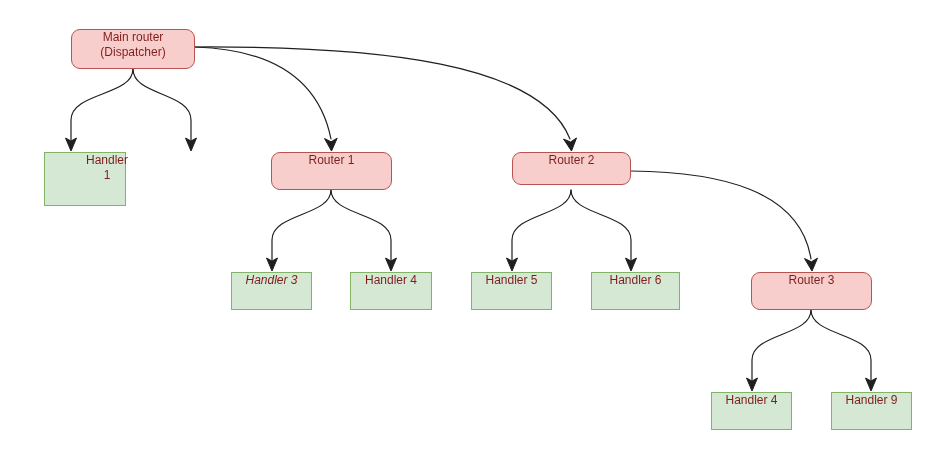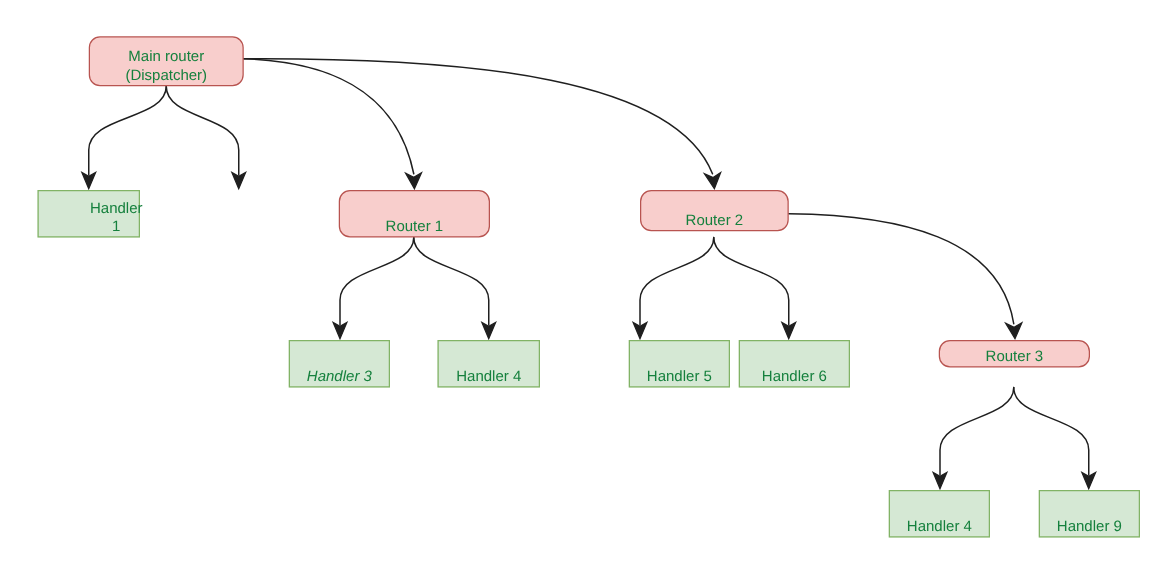--- a/index.html
+++ b/index.html
@@ -22,26 +22,26 @@
     left: 0;
     top: 0;
     width: 941px;
     height: 461px;
     pointer-events: none;
   }
   .node {
     position: absolute;
     box-sizing: border-box;
     display: flex;
-    align-items: flex-end;
+    align-items: flex-start;
     justify-content: center;
     text-align: center;
     font-size: 12px;
     line-height: 15px;
-    color: #15803d;
+    color: #7f1d1d;
     white-space: pre-line;
     z-index: 2;
   }
   .node-router {
     background: #f8cecc;
     border: 1px solid #b85450;
     border-radius: 9px;
   }
   .node-handler {
     background: #d5e8d4;
@@ -122,50 +122,50 @@
       <path class="edge-path" d="M 811 310 C 811 336 871 333 871 360 L 871 380"></path>
       <path class="edge-head" d="M 871 391 L 865.5 378 L 871 381 L 876.5 378 Z"></path>
     </g>
   </svg>
 
   <div class="node node-router" style="left:71px; top:29px; width:124px; height:40px;">
     <span>Main router
 (Dispatcher)</span>
   </div>
 
-  <div class="node node-handler" style="left:30px; top:152px; width:82px; height:38px;padding-left:44px;">
+  <div class="node node-handler" style="left:44px; top:152px; width:82px; height:54px;padding-left:44px;">
     <span>Handler 1</span>
   </div>
 
 
   <div class="node node-router" style="left:271px; top:152px; width:121px; height:38px;">
     <span>Router 1</span>
   </div>
 
   <div class="node node-router" style="left:512px; top:152px; width:119px; height:33px;">
     <span>Router 2</span>
   </div>
 
   <div class="node node-handler" style="left:231px; top:272px; width:81px; height:38px;font-style:italic;">
     <span>Handler 3</span>
   </div>
 
   <div class="node node-handler" style="left:350px; top:272px; width:82px; height:38px;">
     <span>Handler 4</span>
   </div>
 
-  <div class="node node-handler" style="left:471px; top:272px; width:81px; height:38px;margin-left:32px;">
+  <div class="node node-handler" style="left:471px; top:272px; width:81px; height:38px;">
     <span>Handler 5</span>
   </div>
 
   <div class="node node-handler" style="left:591px; top:272px; width:89px; height:38px;">
     <span>Handler 6</span>
   </div>
 
-  <div class="node node-router" style="left:751px; top:272px; width:121px; height:22px;">
+  <div class="node node-router" style="left:751px; top:272px; width:121px; height:38px;">
     <span>Router 3</span>
   </div>
 
   <div class="node node-handler" style="left:711px; top:392px; width:81px; height:38px;">
     <span>Handler 4</span>
   </div>
 
   <div class="node node-handler" style="left:831px; top:392px; width:81px; height:38px;">
     <span>Handler 9</span>
   </div>

